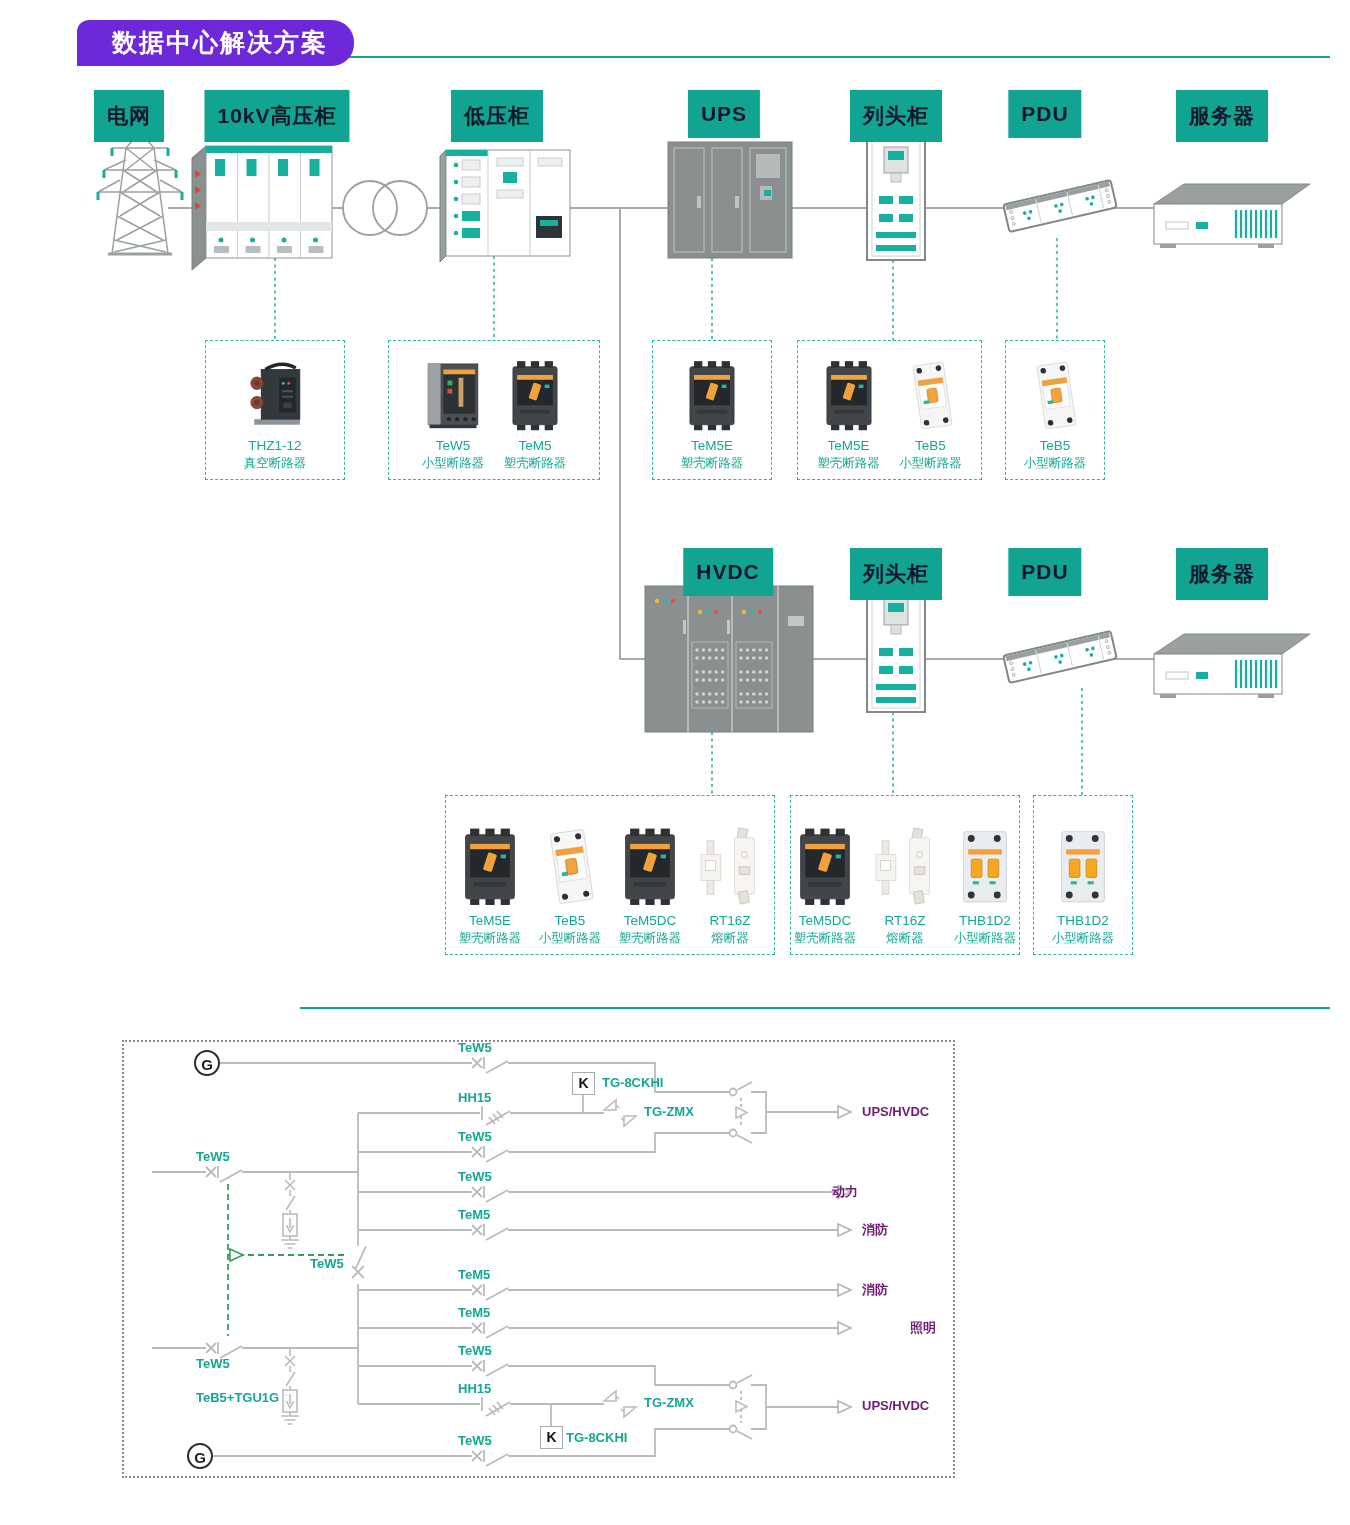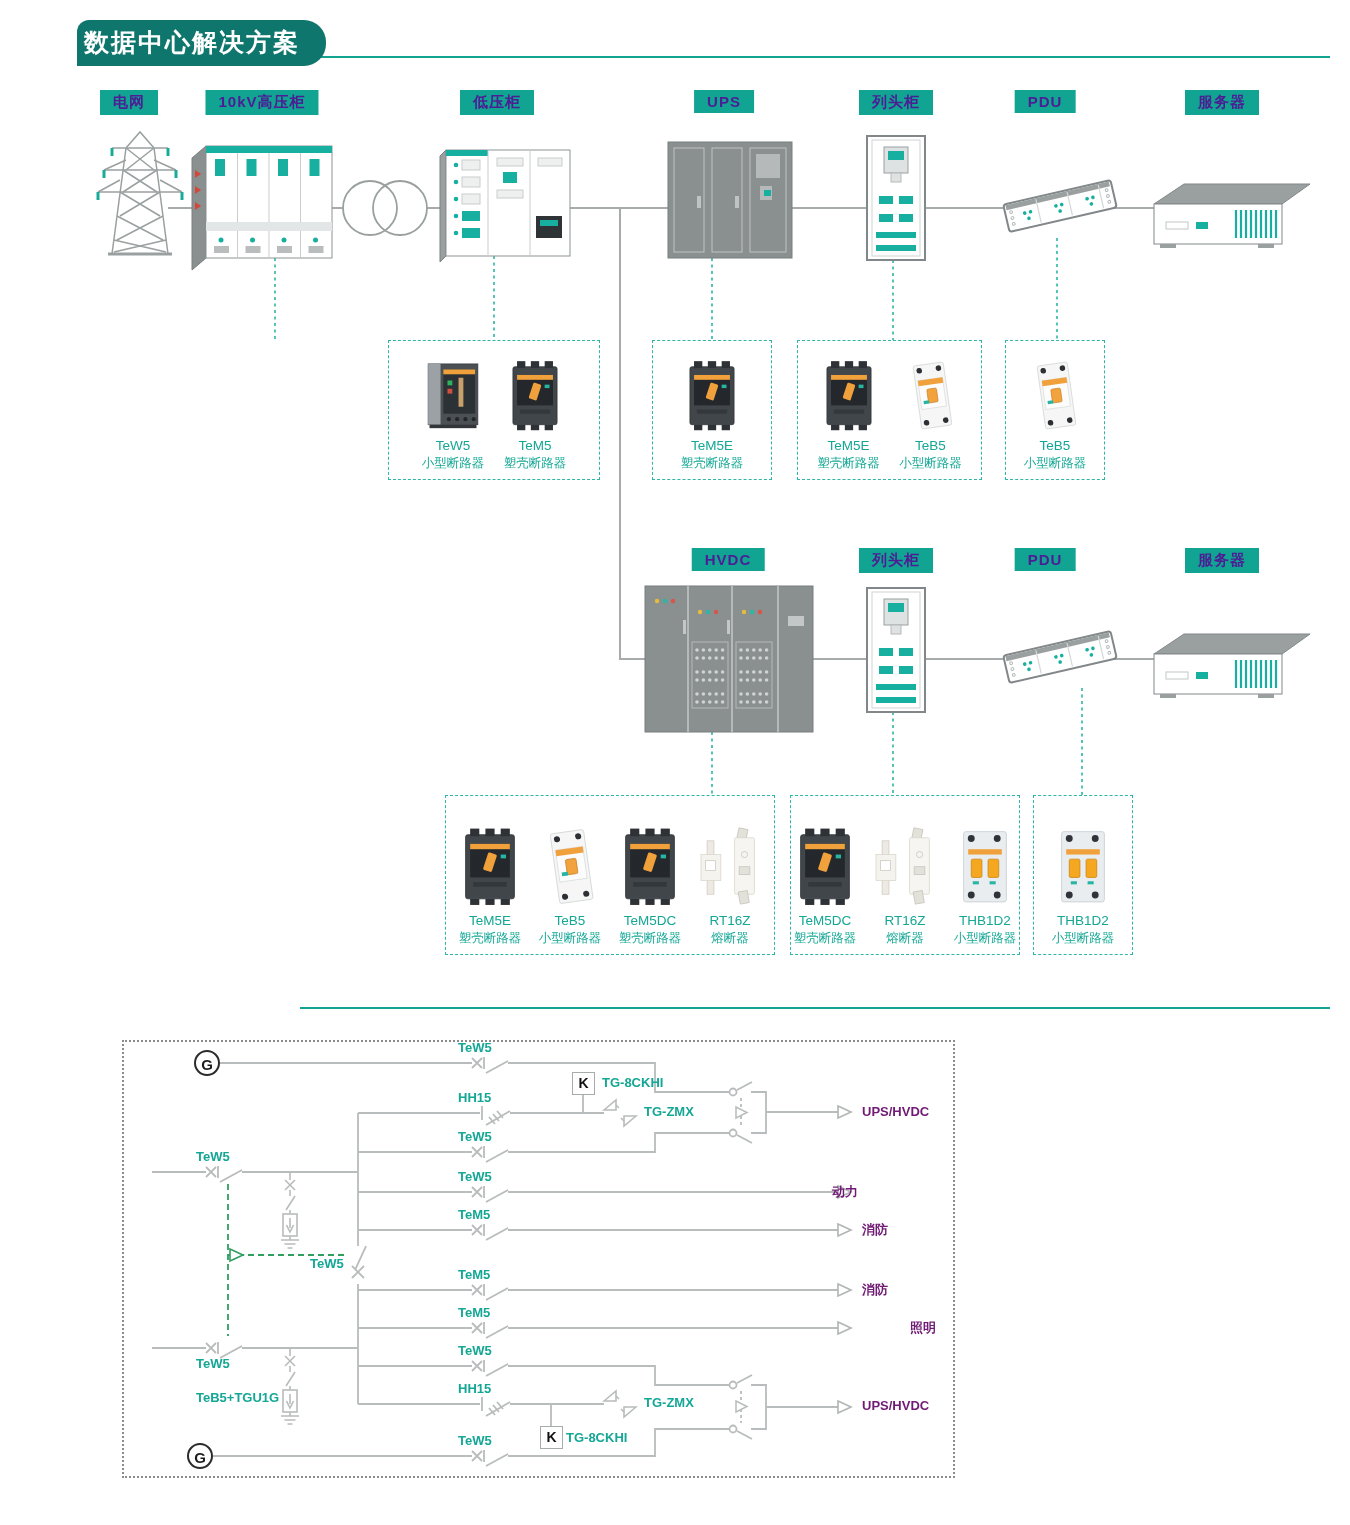--- a/index.html
+++ b/index.html
@@ -1,23 +1,23 @@
 <!DOCTYPE html>
 <html><head>
 <meta charset="utf-8">
 <style>
   html,body{margin:0;padding:0;background:#fff;}
   .page{position:relative;width:1350px;height:1525px;background:#fff;overflow:hidden;
         font-family:"Liberation Sans","DejaVu Sans",sans-serif;}
   svg.underlay{position:absolute;left:0;top:0;}
-  .title-badge{position:absolute;background:#0f766e;color:#fff;font-size:25px;font-weight:bold;
-               padding:6px 26px 7px 7px;border-radius:12px 22px 22px 0;letter-spacing:2px;z-index:3;}
+  .title-badge{position:absolute;background:#6d28d9;color:#fff;font-size:25px;font-weight:bold;
+               padding:6px 26px 7px 35px;border-radius:12px 22px 22px 0;letter-spacing:2px;z-index:3;}
   .title-rule{position:absolute;height:2px;background:#11a492;z-index:2;}
-  .flow-badge{position:absolute;transform:translateX(-50%);background:#11a492;color:#4c1d95;
-              font-size:15px;font-weight:bold;padding:3px 13px;letter-spacing:1px;white-space:nowrap;z-index:3;}
+  .flow-badge{position:absolute;transform:translateX(-50%);background:#11a492;color:#0f172a;
+              font-size:21px;font-weight:bold;padding:12px 13px;letter-spacing:1px;white-space:nowrap;z-index:3;}
   .callout{position:absolute;border:1.6px dashed #2db6a3;background:#fff;display:flex;
            justify-content:center;align-items:flex-end;gap:2px;padding:10px 2px 8px;box-sizing:border-box;z-index:3;}
   .product{display:flex;flex-direction:column;align-items:center;flex:0 0 auto;}
   .product svg{width:80px;height:76px;}
   .row2 .product svg{width:78px;height:84px;}
   .p-model{color:#14a795;font-size:13.5px;font-weight:500;margin-top:5px;line-height:1.25;text-align:center;}
   .p-type{color:#14a795;font-size:12.5px;font-weight:500;line-height:1.3;text-align:center;}
   .schem-border{position:absolute;left:122px;top:1040px;width:833px;height:438px;
                 border:2px dotted #8b8b8b;box-sizing:border-box;z-index:1;}
   .slabel{position:absolute;color:#14a795;font-size:13px;font-weight:bold;white-space:nowrap;z-index:4;}
@@ -371,32 +371,41 @@
       <polygon points="230,1249 230,1261 243,1255" fill="#fff" stroke="#2f9e5f" stroke-width="1.6"></polygon>
     </g>
   </g>
 </svg>
 
 <div class="title-badge" style="left:77px;top:20px;">数据中心解决方案</div>
 <div class="title-rule" style="left:315px;top:56px;width:1015px;"></div>
 <div class="title-rule" style="left:300px;top:1007px;width:1030px;"></div>
 
 <div class="flow-badge" style="left:129px;top:90px;">电网</div>
-<div class="flow-badge" style="left:262px;top:90px;">10kV高压柜</div>
+<div class="flow-badge" style="left:277px;top:90px;">10kV高压柜</div>
 <div class="flow-badge" style="left:497px;top:90px;">低压柜</div>
 <div class="flow-badge" style="left:724px;top:90px;">UPS</div>
 <div class="flow-badge" style="left:896px;top:90px;">列头柜</div>
 <div class="flow-badge" style="left:1045px;top:90px;">PDU</div>
 <div class="flow-badge" style="left:1222px;top:90px;">服务器</div>
 
 <div class="flow-badge" style="left:728px;top:548px;">HVDC</div>
 <div class="flow-badge" style="left:896px;top:548px;">列头柜</div>
 <div class="flow-badge" style="left:1045px;top:548px;">PDU</div>
 <div class="flow-badge" style="left:1222px;top:548px;">服务器</div>
 
+<div class="callout" style="left:205px;top:340px;width:140px;height:140px;">
+  <div class="product">
+    <svg>
+          <use href="#p-vcb"></use>
+        </svg>
+    <div class="p-model">THZ1-12</div>
+    <div class="p-type">真空断路器</div>
+  </div>
+</div>
 <div class="callout" style="left:388px;top:340px;width:212px;height:140px;">
   <div class="product">
     <svg>
           <use href="#p-acb"></use>
         </svg>
     <div class="p-model">TeW5</div>
     <div class="p-type">小型断路器</div>
   </div>
   <div class="product">
     <svg>

